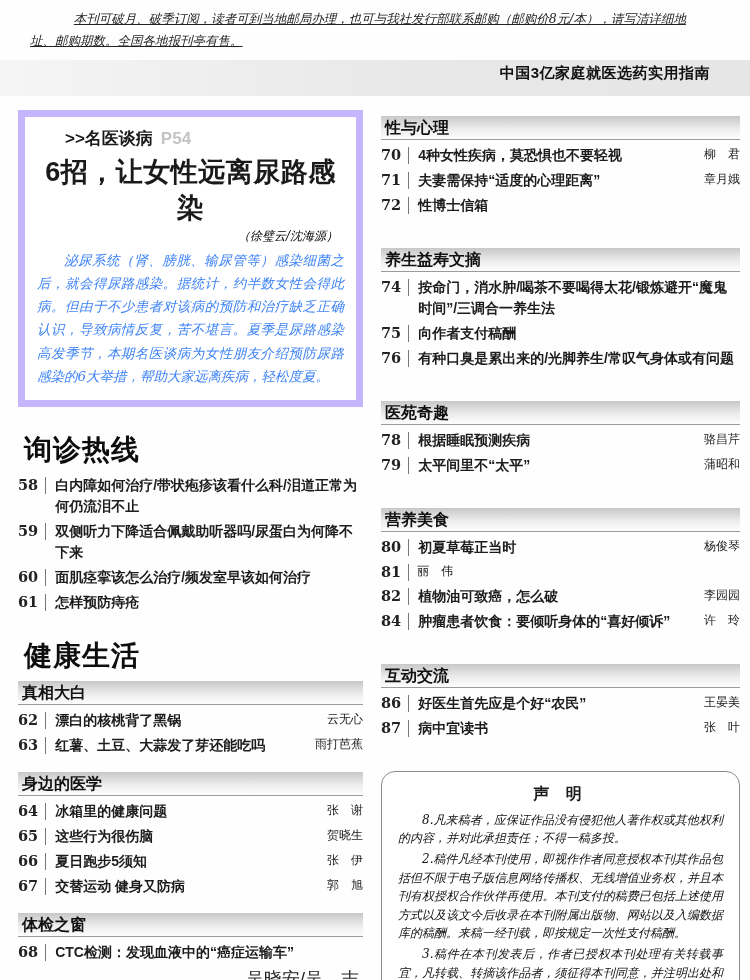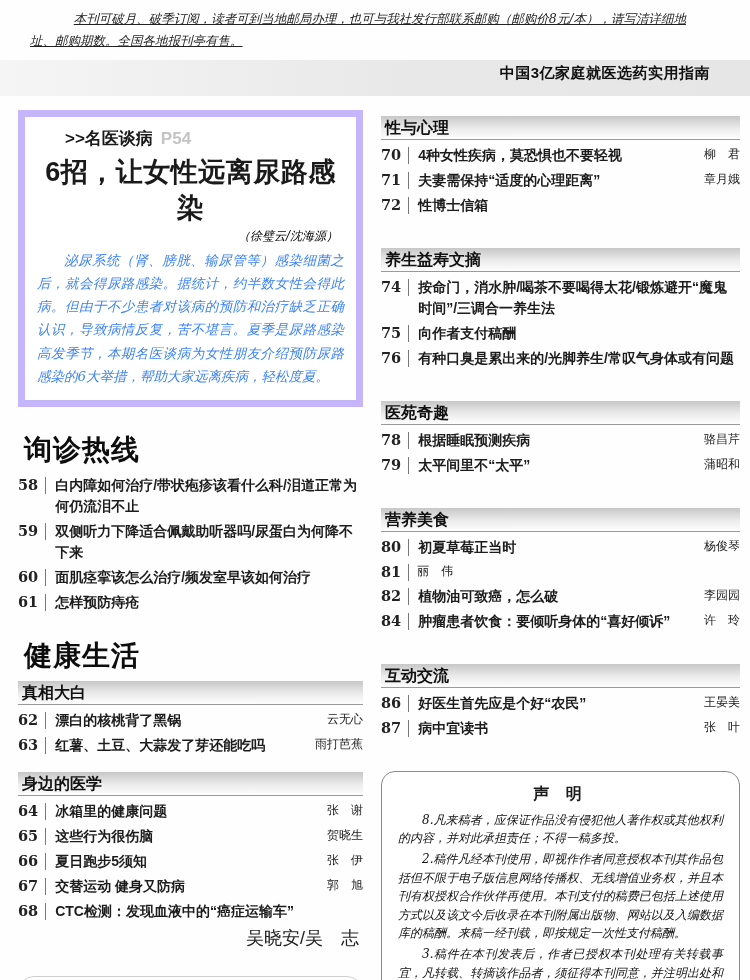--- a/index.html
+++ b/index.html
@@ -152,20 +152,21 @@
         </div>
         <div class="toc-row">
           <span class="toc-page">67</span>
             <span class="toc-sep"></span>
           <span class="toc-title">交替运动 健身又防病</span>
           <span class="toc-author">郭　旭</span>
         </div>
       </div>
 
       <div>
+        <div class="band-header">体检之窗</div>
         <div class="toc-row">
           <span class="toc-page">68</span>
             <span class="toc-sep"></span>
           <span class="toc-title">CTC检测：发现血液中的“癌症运输车”</span>
         </div>
         <div class="author-below">吴晓安/吴　志</div>
       </div>
 
       <div class="qr-panel">
         <div class="qr-unit">

